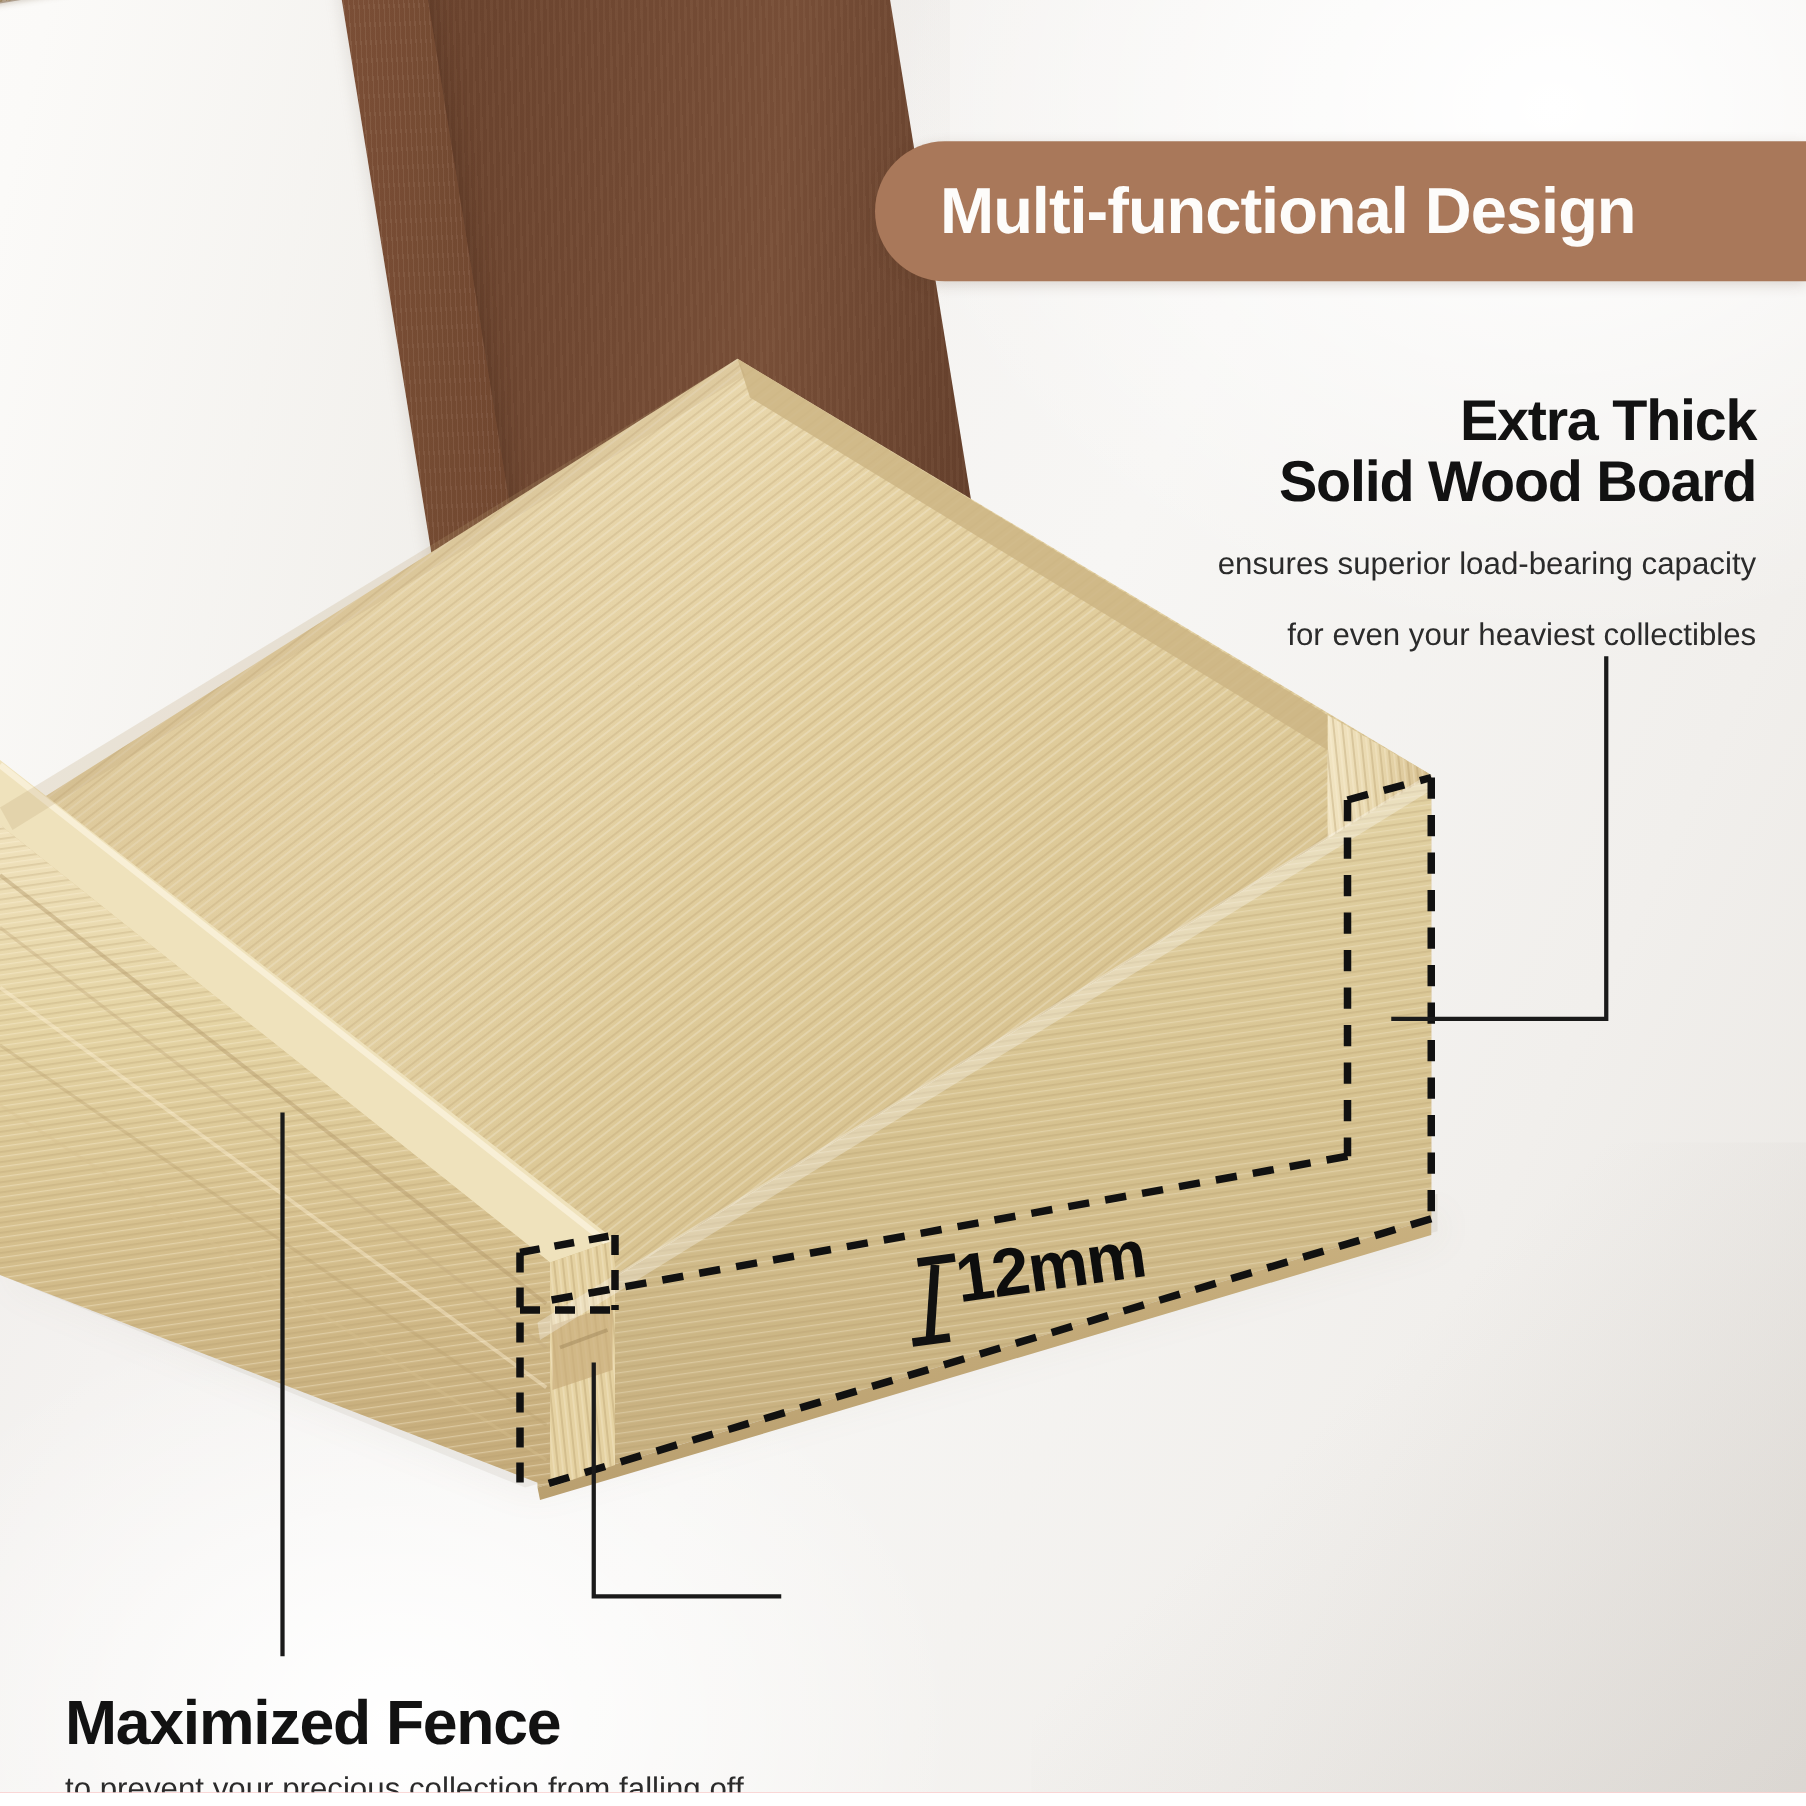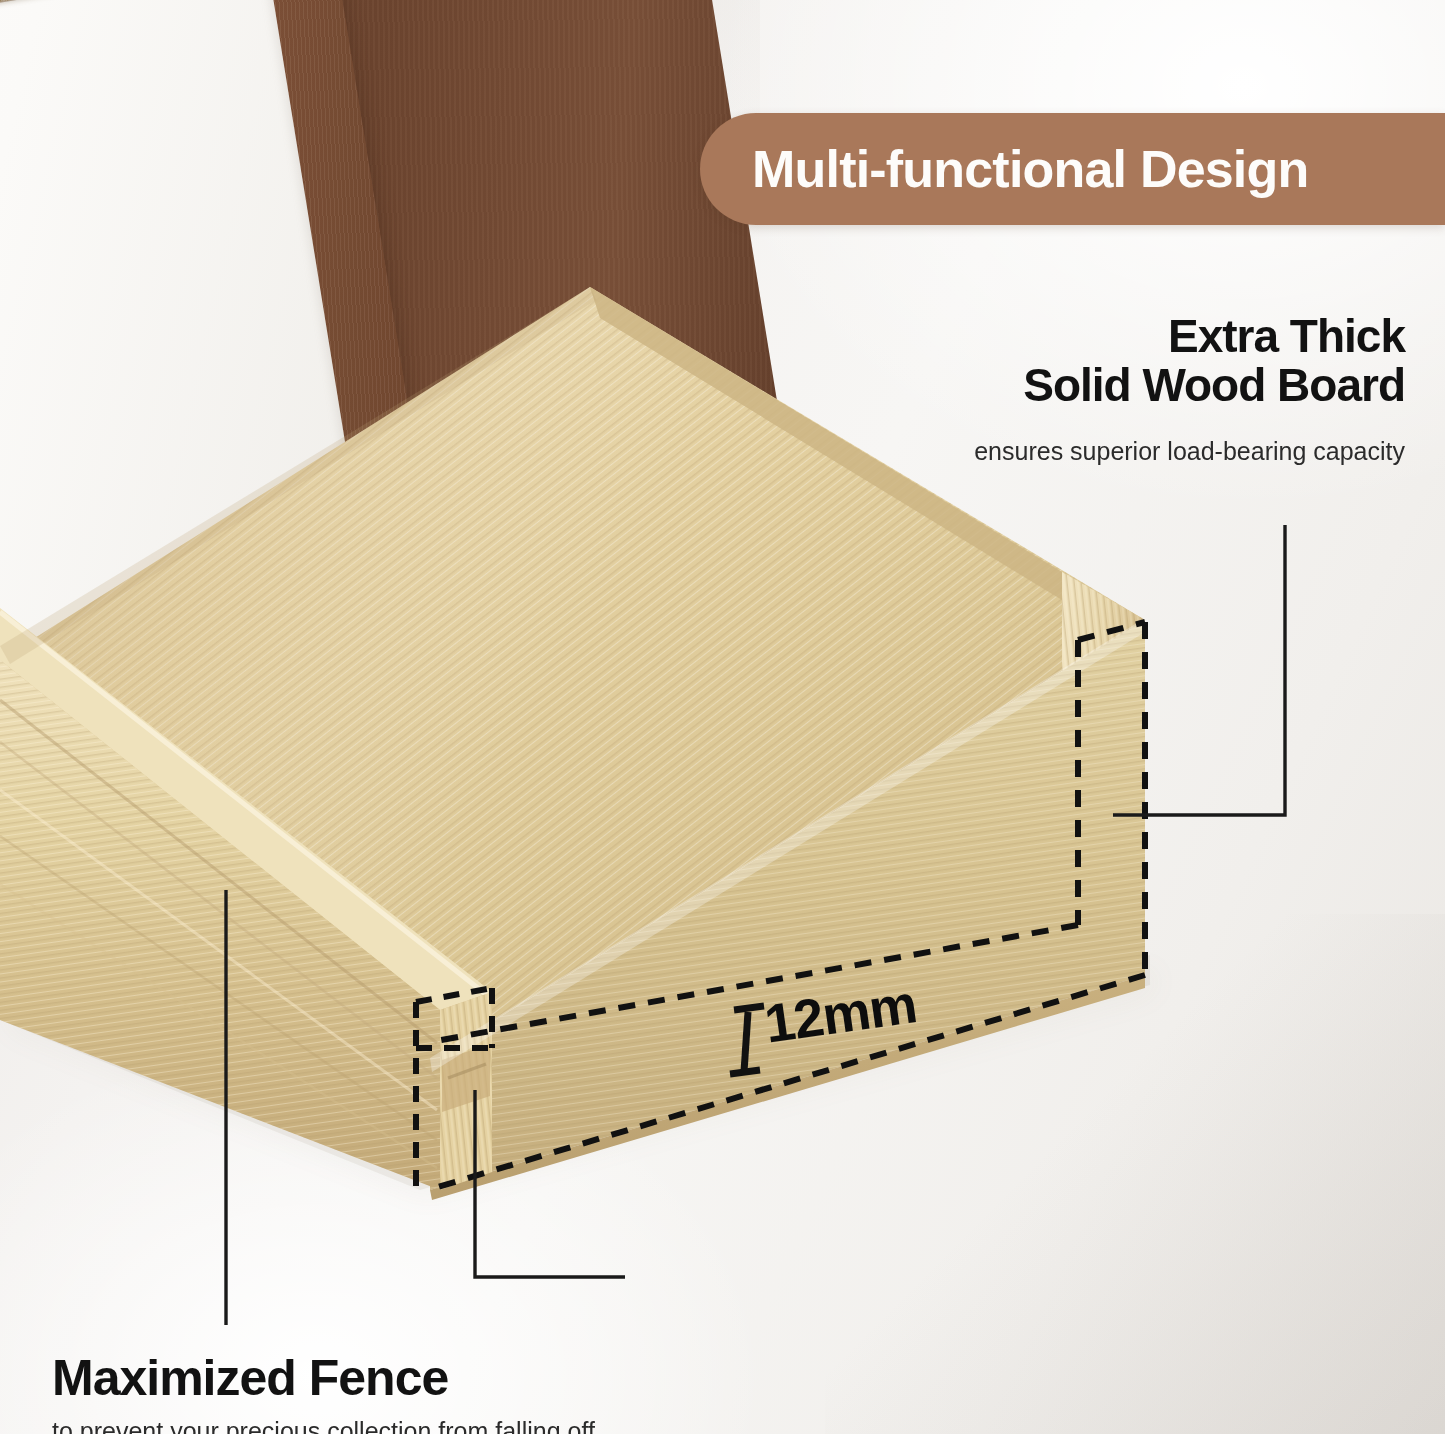--- a/index.html
+++ b/index.html
@@ -375,20 +375,21 @@
   </svg>
 
   <div class="banner">
     <div class="banner-text">Multi-functional Design</div>
   </div>
 
   <div class="callout" id="callout-thick">
     <div class="title">Extra Thick</div>
     <div class="title">Solid Wood Board</div>
     <div class="sub">ensures superior load-bearing capacity</div>
+    <div class="sub">for even your heaviest collectibles</div>
   </div>
 
 
   <div class="callout" id="callout-fence">
     <div class="title">Maximized Fence</div>
     <div class="sub">to prevent your precious collection from falling off</div>
   </div>
 
   <div id="dim-12mm">12mm</div>
 

